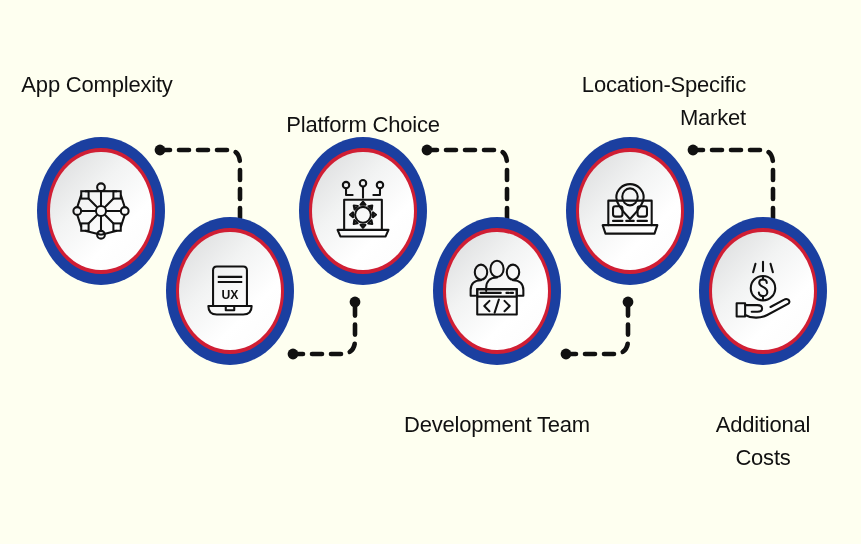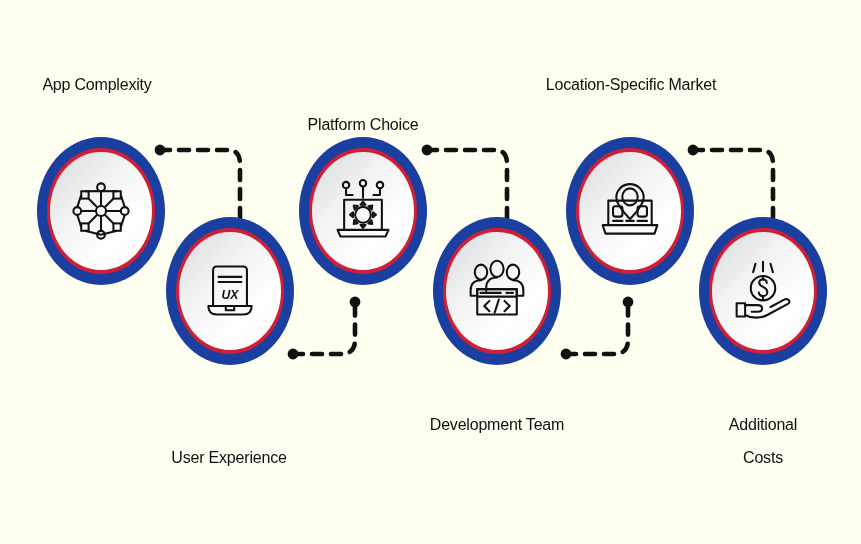--- a/index.html
+++ b/index.html
@@ -8,30 +8,30 @@
     background:#fefff0;
     font-family:"Liberation Sans", sans-serif;
     overflow:hidden;
     position:relative;
   }
   #stage{position:absolute;inset:0;width:861px;height:544px;}
 
   .label{
     position:absolute;
     color:#111111;
-    font-size:16px;
+    font-size:22px;
     font-weight:500;
     letter-spacing:-0.2px;
     line-height:33px;
     white-space:pre-line;
     text-align:center;
     transform:translateX(-50%);
   }
 
-  .badge{position:absolute;transform:translate(-50%,-50%);font-style:italic;}
+  .badge{position:absolute;transform:translate(-50%,-50%);}
   .badge .outer{
     width:100%;height:100%;
     border-radius:50%;
     background:#1b3fa0;
     display:flex;align-items:center;justify-content:center;
     box-sizing:border-box;
   }
   .badge .redring{
     width:84%;height:84.5%;
     border-radius:50%;
@@ -53,21 +53,20 @@
 </head>
 <body>
 
 <div id="stage">
 
   <div class="label" style="left:97px;top:68px;">App Complexity</div>
   <div class="label" style="left:363px;top:68px;margin-top:40px;">Platform Choice</div>
   <div class="label" style="left:631px;top:68px;text-align:right;">Location-Specific Market</div>
 
   <div class="label" style="left:229px;top:408px;">
-    <div>User Experience</div>
   </div>
   <div class="label" style="left:497px;top:408px;">Development Team</div>
   <div class="label" style="left:763px;top:408px;">Additional Costs</div>
 
   <svg class="connector" style="left:150px;top:140px;" width="140" height="110" viewBox="0 0 140 110">
     <path d="M10 10 H 78 Q 90 10 90 24 V 90" fill="none" stroke="#111111" stroke-width="4.6" stroke-dasharray="10 9" stroke-linecap="round"></path>
     <circle cx="10" cy="10" r="5.4" fill="#111111"></circle>
     <circle cx="90" cy="90" r="5.4" fill="#111111"></circle>
   </svg>
 

